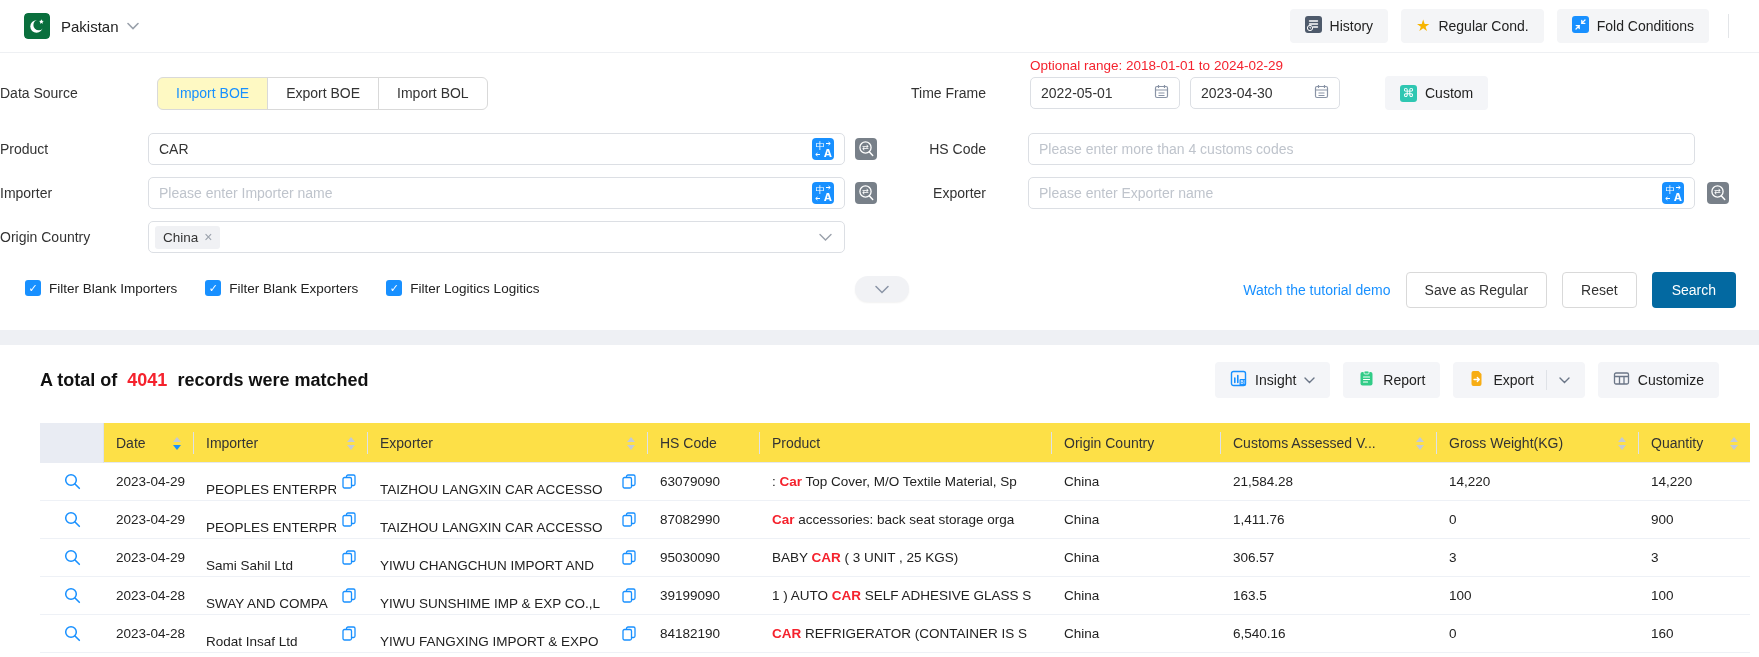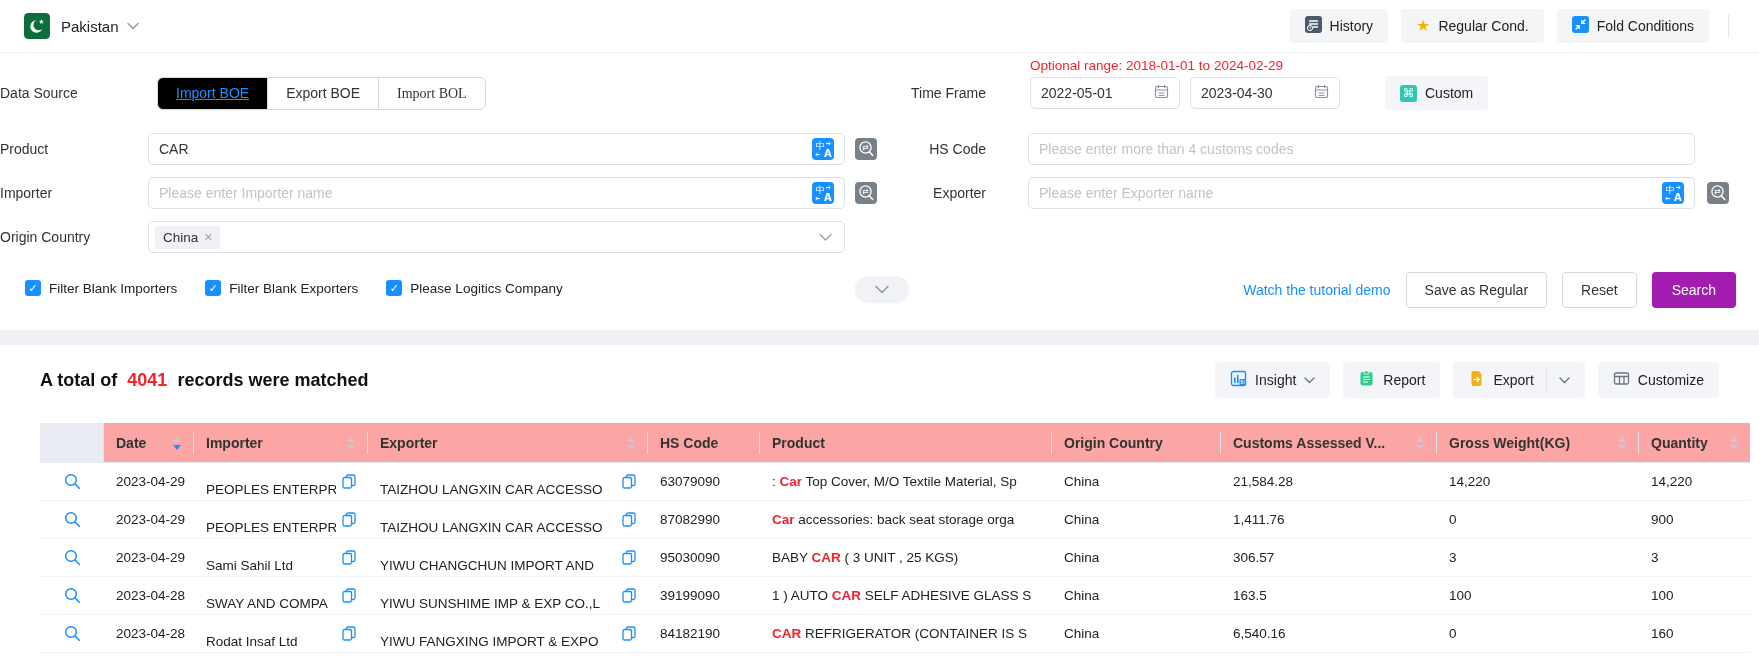--- a/index.html
+++ b/index.html
@@ -21,22 +21,22 @@
   .star { color:#f7b500; font-size:16px; line-height:1; }
 
   
   .form { position:relative; height:277px; background:#fff; }
   .lbl { position:absolute; width:138px; text-align:left; line-height:32px; color:#333; left:0; white-space:nowrap; }
   .lbl-r { position:absolute; width:138px; text-align:right; line-height:32px; color:#333; left:848px; white-space:nowrap; }
 
   .tabs { position:absolute; left:157px; top:24px; display:flex; }
   .tab { height:33px; line-height:31px; padding:0 18px; border:1px solid #d9d9d9; background:#fff; margin-left:-1px; cursor:pointer; white-space:nowrap; }
   .tab:first-child { border-radius:6px 0 0 6px; margin-left:0; }
-  .tab:last-child { border-radius:0 6px 6px 0;font-family:Liberation Serif, serif; }
-  .tab.active { background:#000000; color:#1890ff; border-color:#d9d9d9;text-decoration:underline; }
+  .tab:last-child { border-radius:0 6px 6px 0; }
+  .tab.active { background:#fef9c3; color:#1890ff; border-color:#d9d9d9; }
 
   .opt-range { position:absolute; left:1030px; top:5px; color:#f5222d; font-size:13.5px; }
 
   .inputbox { position:absolute; height:32px; border:1px solid #dcdfe4; border-radius:5px; background:#fff; display:flex; align-items:center; padding:0 10px; }
   .inputbox input { border:none; outline:none; flex:1; font-family:inherit; font-size:14px; color:#333; background:transparent; min-width:0; }
   .inputbox input::placeholder { color:#bfc4cc; }
   .date-val { flex:1; color:#333; }
   .trans-ic { flex:none; margin-left:6px; display:flex; cursor:pointer; }
   .gray-ic { position:absolute; width:22px; height:22px; display:flex; cursor:pointer; }
 
@@ -48,36 +48,36 @@
   .cb-row { position:absolute; left:25px; top:227px; display:flex; align-items:center; gap:28px; }
   .cb-item { display:flex; align-items:center; gap:8px; cursor:pointer; }
   .cb { width:16px; height:16px; background:#1890ff; border-radius:3px; color:#fff; font-size:11px; line-height:16px; text-align:center; flex:none; }
   .cb-lab { font-size:13.5px; color:#222; }
 
   .collapse-pill { position:absolute; left:855px; top:223px; width:54px; height:26px; background:#f1f2f5; border-radius:13px; display:flex; align-items:center; justify-content:center; cursor:pointer; box-shadow:0 1px 2px rgba(0,0,0,.06); }
 
   .actions { position:absolute; right:23px; top:219px; display:flex; align-items:center; gap:15px; }
   .link { color:#1890ff; cursor:pointer; white-space:nowrap; }
   .btn-white { background:#fff; border:1px solid #d9d9d9; border-radius:4px; height:36px; padding:0 18px; display:flex; align-items:center; cursor:pointer; white-space:nowrap; }
-  .btn-search { background:#a21caf; color:#fff; border-radius:4px; height:36px; padding:0 20px; display:flex; align-items:center; cursor:pointer; }
+  .btn-search { background:#0369a1; color:#fff; border-radius:4px; height:36px; padding:0 20px; display:flex; align-items:center; cursor:pointer; }
 
   .band { height:15px; background:#eef0f4; }
 
   
   .results { padding:0 40px; }
   .results-head { margin-top:12px; height:46px; display:flex; align-items:center; }
   .title { font-size:18px; font-weight:bold; color:#111; display:flex; align-items:baseline; gap:10px; }
   .title .count { color:#f5222d; }
   .head-btns { margin-left:auto; display:flex; align-items:center; gap:13px; }
   .pillbtn { background:#f4f5f8; border-radius:4px; height:36px; padding:0 15px; display:flex; align-items:center; gap:8px; cursor:pointer; white-space:nowrap; color:#222; }
   .pill-div { width:1px; height:20px; background:#dfe2e7; margin:0 4px; }
 
   .tbl { margin-top:20px; width:1710px; }
   .tr { display:grid; grid-template-columns:64px 90px 174px 280px 112px 292px 169px 216px 202px 111px; align-items:center; height:38px; border-bottom:1px solid #eef1f6; font-size:13.5px; color:#222; }
-  .tr.head { background:#fca5a5; height:40px; font-weight:bold; color:#333; font-size:14px; border-bottom:1px solid #e4e8f0; }
+  .tr.head { background:#fde047; height:40px; font-weight:normal; color:#333; font-size:14px; border-bottom:1px solid #e4e8f0; }
   .cell { padding:0 12px; white-space:nowrap; overflow:hidden; }
   .head .cell { border-right:1px solid #dde1ea; height:22px; line-height:22px; display:flex; align-items:center; }
   .head .cell:last-child { border-right:none; }
   .head .c0 { background:#e9ecf3; height:40px; }
   .c0 { display:flex; align-items:center; justify-content:center; padding:0; }
   .cell.sortable { justify-content:space-between; }
   .sort { display:inline-flex; flex-direction:column; gap:3px; margin-left:8px; cursor:pointer; }
   .sort i { width:0; height:0; border-left:4px solid transparent; border-right:4px solid transparent; display:block; }
   .sort .up { border-bottom:5px solid #c3cad6; }
   .sort .dn { border-top:5px solid #c3cad6; }
@@ -252,21 +252,21 @@
     <span class="cb-item">
       <span class="cb">✓</span>
       <span class="cb-lab">Filter Blank Importers</span>
     </span>
     <span class="cb-item">
       <span class="cb">✓</span>
       <span class="cb-lab">Filter Blank Exporters</span>
     </span>
     <span class="cb-item">
       <span class="cb">✓</span>
-      <span class="cb-lab">Please Logitics Company</span>
+      <span class="cb-lab">Filter Logitics Logitics</span>
     </span>
   </div>
   <div class="collapse-pill">
     <svg width="14" height="9" viewBox="0 0 14 9">
         <path d="M1 1.5l6 6 6-6" fill="none" stroke="#8a94a6" stroke-width="1.5" stroke-linecap="round"></path>
       </svg>
   </div>
   <div class="actions">
     <span class="link">Watch the tutorial demo</span>
     <div class="btn-white">Save as Regular</div>

